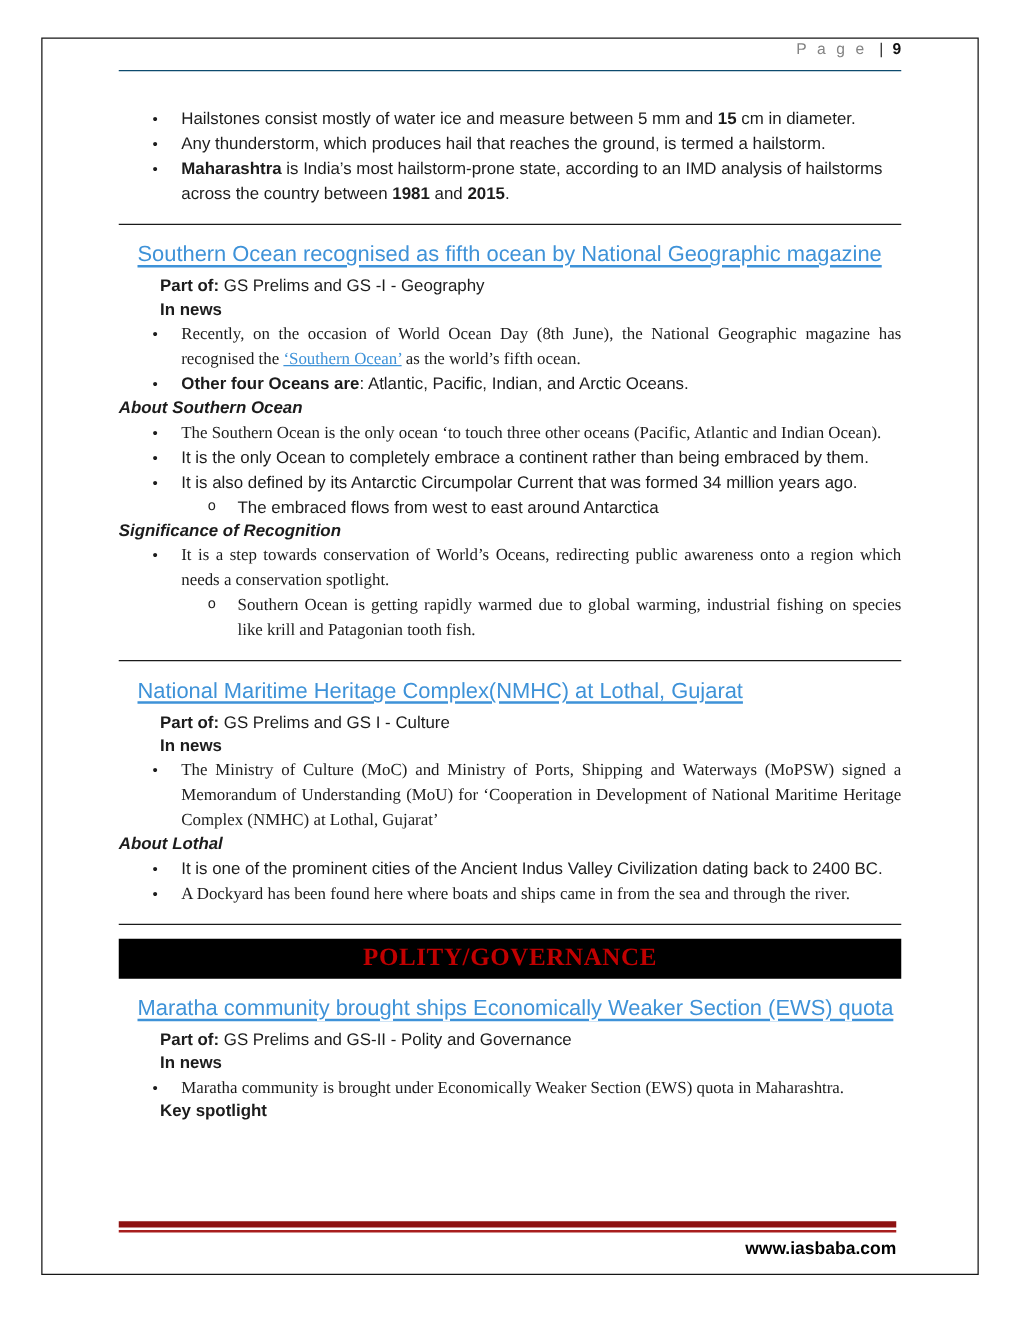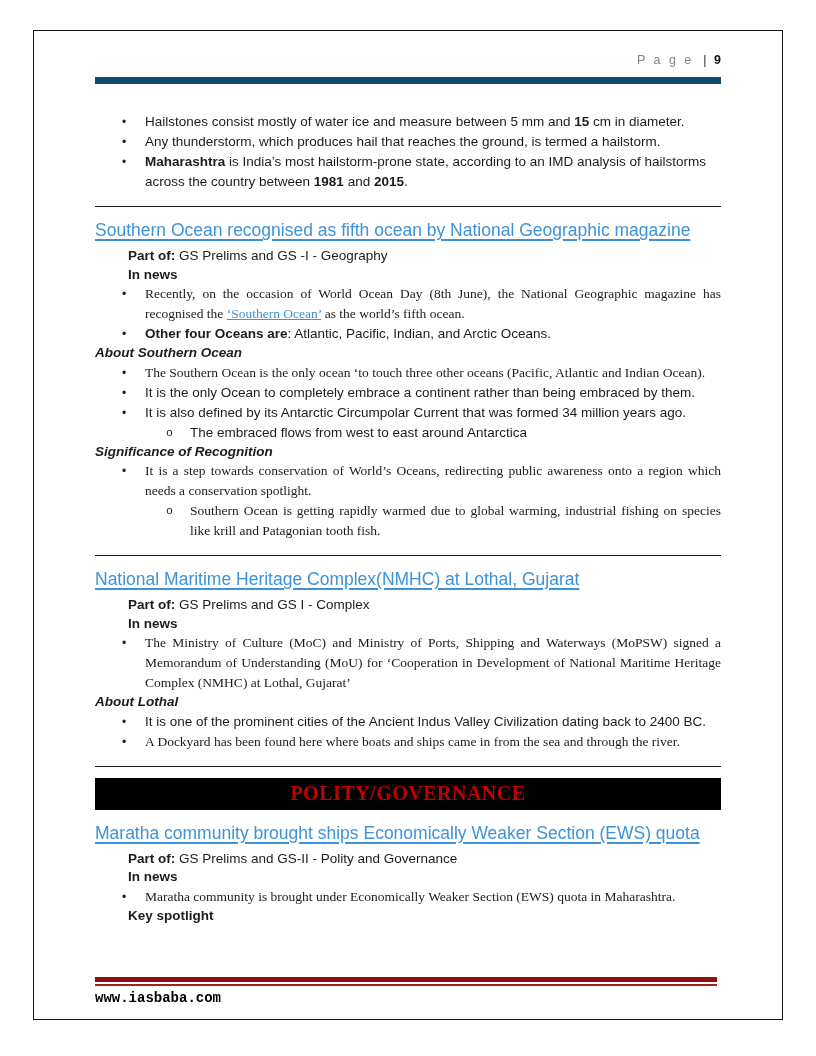--- a/index.html
+++ b/index.html
@@ -4,53 +4,53 @@
 <style>
   * { margin:0; padding:0; box-sizing:border-box; }
   html,body { width:816px; height:1056px; background:#ffffff; }
   body { font-family:"Liberation Sans","DejaVu Sans",sans-serif; color:#1c1c1c; position:relative; overflow:hidden; }
 
   .page-frame { position:absolute; left:33px; top:30px; width:750px; height:990px; border:1.5px solid #161616; }
 
   .content { position:absolute; left:95px; top:30px; width:626px; }
 
   
-  .hdr { padding-top:23px; padding-bottom:9px; border-bottom:7px solid #0c4a6e; text-align:right; font-size:12.5px; line-height:15px; }
+  .hdr { padding-top:2px; padding-bottom:9px; border-bottom:1px solid #0c4a6e; text-align:right; font-size:12.5px; line-height:15px; }
   .pg-label { color:#848484; letter-spacing:2.5px; }
   .pg-sep { color:#2b2b2b; margin-left:6px; }
   .pg-num { color:#111; font-weight:bold; margin-left:4px; }
 
   
   .b1 { display:flex; line-height:20px; font-size:13.5px; }
   .b1 .mk { flex:none; margin-left:27px; width:23px; font-size:12px; }
   .b2 { display:flex; line-height:20px; font-size:13.5px; }
   .b2 .mk { flex:none; margin-left:71px; width:24px; font-family:"Liberation Mono","DejaVu Sans Mono",monospace; font-size:11.5px; }
   .txt { flex:1; }
   .jt .txt { text-align:justify;font-family:Liberation Serif, serif; }
 
   .meta { font-size:13.5px; line-height:18.5px;margin-left:33px; }
   .subhead { font-size:13.5px; line-height:18.5px; font-weight:bold; font-style:italic; }
 
-  .heading { font-size:17.5px; line-height:22px; font-weight:400; color:#3e92d8; text-decoration:underline; text-decoration-thickness:1.5px; text-underline-offset:3px; margin:12px 0 6px 0; }
+  .heading { font-size:17.5px; line-height:22px; font-weight:400; color:#3e92d8; text-decoration:underline; text-decoration-thickness:1.5px; text-underline-offset:3px; margin:12px 0 6px 15px; }
 
   .divider { border-top:1.5px solid #1a1a1a; margin-top:14px; }
   .sp-lg { margin-top:28px; }
 
   .banner { margin-top:11px; height:32px; background:#000000; display:flex; align-items:center; justify-content:center; }
   .banner span { font-family:"Liberation Serif","DejaVu Serif",serif; font-weight:bold; font-size:20px; color:#c00000; letter-spacing:0.5px; }
 
   
   .rb { font-weight:bold; }
   .rl { color:#3e92d8; text-decoration:underline; }
 
   
   .footer { position:absolute; left:95px; top:977px; width:622px; }
   .f-thick { height:5px; background:#8e1212; }
   .f-thin { height:2px; background:#a81e1e; margin-top:1.5px; }
-  .f-site { text-align:left; margin-top:4px; font-family:Liberation Mono, monospace; font-weight:bold; font-size:14px; color:#000; }
+  .f-site { text-align:right; margin-top:4px; font-family:Liberation Sans, sans-serif; font-weight:bold; font-size:14px; color:#000; }
 </style>
 </head>
 <body>
 
 <div class="page-frame"></div>
 
 <div class="content">
 
   <div class="hdr">
     <span class="pg-label">P a g e</span>
@@ -107,21 +107,21 @@
     <div class="txt"><span>It is a step towards conservation of World’s Oceans, redirecting public awareness onto a region which needs a conservation spotlight.</span></div>
   </div>
   <div class="b2 jt">
     <span class="mk">o</span>
     <div class="txt"><span>Southern Ocean is getting rapidly warmed  due to global warming, industrial fishing on species like krill and Patagonian tooth fish.</span></div>
   </div>
 
   <div class="divider"></div>
 
   <div class="heading"><span>National Maritime Heritage Complex(NMHC) at Lothal, Gujarat</span></div>
-  <div class="meta"><span class="rb">Part of: </span><span>GS Prelims and GS I - Complex</span></div>
+  <div class="meta"><span class="rb">Part of: </span><span>GS Prelims and GS I - Culture</span></div>
   <div class="meta"><span class="rb">In news</span></div>
   <div class="b1 jt">
     <span class="mk">•</span>
     <div class="txt"><span>The Ministry of Culture (MoC) and  Ministry of Ports, Shipping and Waterways (MoPSW)  signed a Memorandum of Understanding (MoU) for ‘Cooperation in Development of National Maritime Heritage Complex (NMHC) at Lothal, Gujarat’</span></div>
   </div>
   <div class="subhead"><span>About Lothal</span></div>
   <div class="b1">
     <span class="mk">•</span>
     <div class="txt"><span>It is one of the prominent cities of the Ancient Indus Valley Civilization dating back to 2400 BC.</span></div>
   </div>

